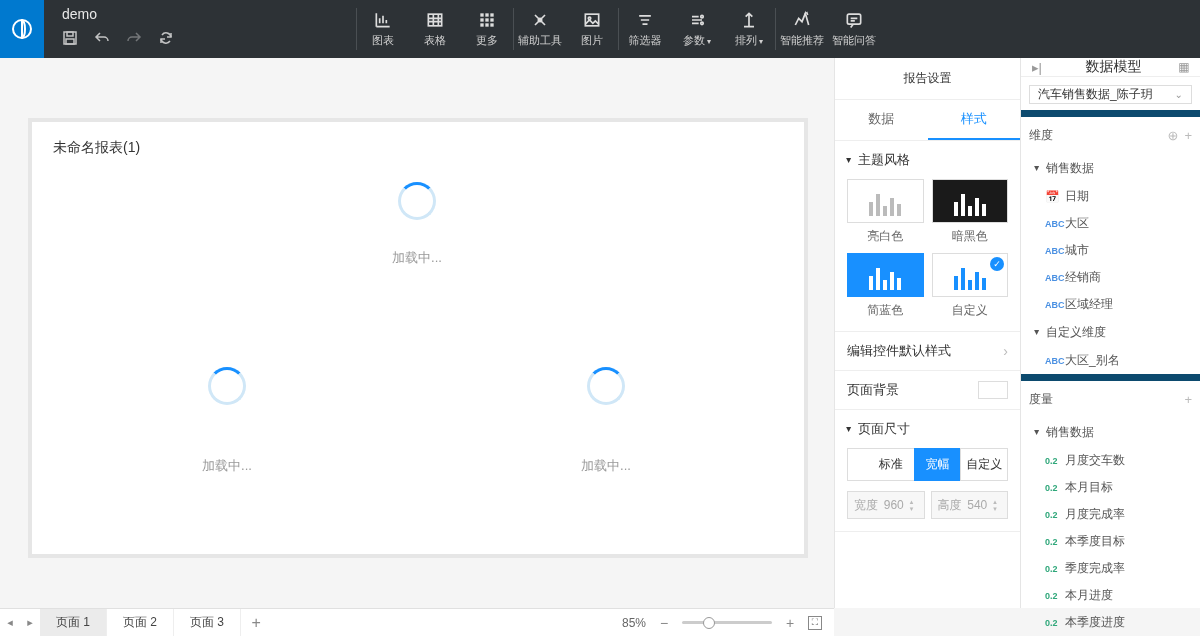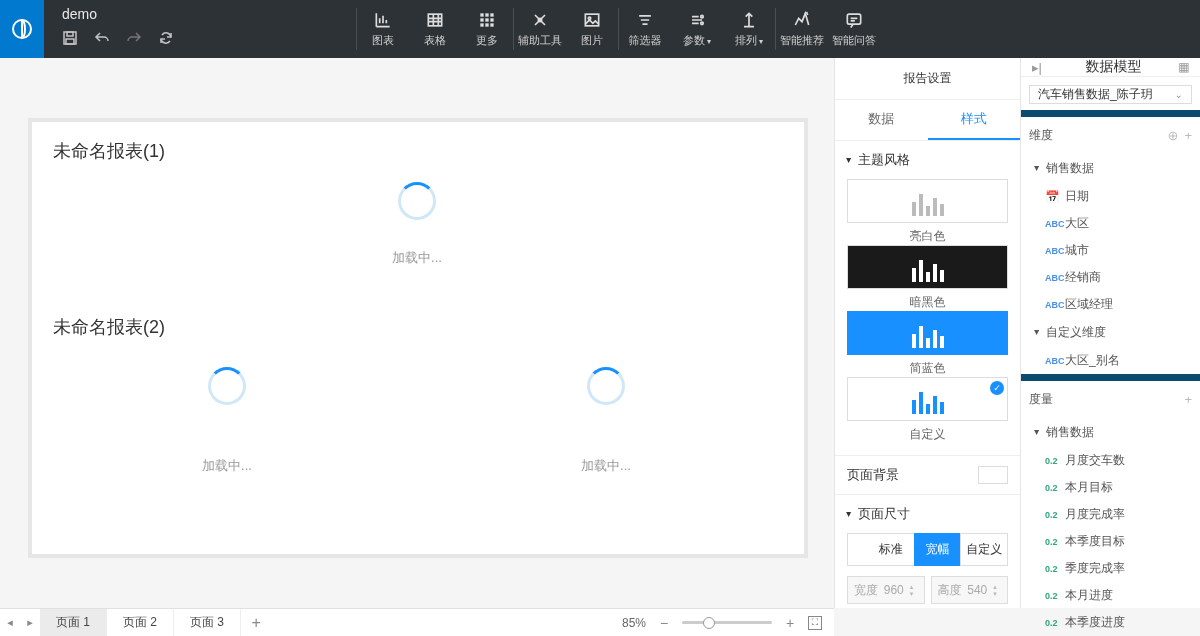--- a/index.html
+++ b/index.html
@@ -20,38 +20,38 @@
 .tb-spacer { flex: 1; }
 .tb-right { display: flex; }
 
 .main { position: absolute; top: 58px; bottom: 28px; left:0; right:0; display:flex; }
 .canvas-wrap { flex:1; position:relative; background:#f5f5f5; overflow:hidden; }
 .canvas-board { position:absolute; left:28px; top:60px; width:780px; height:440px; background:#fff; border:4px solid #e6e6e6; padding:6px; }
 .card { position:absolute; background:#fff; border:1px solid transparent; }
 .card1 { left:10px; top:8px; width:750px; height:160px; }
 .card2 { left:10px; top:184px; width:370px; height:210px; }
 .card3 { left:388px; top:184px; width:372px; height:210px; }
-.card-title { font-size:18px; color:#333; padding:8px 10px 0; }
+.card-title { font-size:14px; color:#333; padding:8px 10px 0; }
 .loader { position:absolute; left:50%; top:38%; transform:translate(-50%,-50%); width:38px; height:38px; border:3px solid #d0e7f7; border-top-color:#1890ff; border-radius:50%; }
 .loading-txt { position:absolute; left:0; right:0; text-align:center; color:#999; font-size:13px; }
 .card1 .loading-txt { bottom:22px; } .card1 .loader { top:44%; }
 .card2 .loading-txt, .card3 .loading-txt { bottom:40px; }
 
 .side-panel { width:186px; background:#fff; border-left:1px solid #e5e5e5; display:flex; flex-direction:column; }
 .sp-title { text-align:center; font-size:12px; padding:12px 0; border-bottom:1px solid #eee; }
 .sp-tabs { display:flex; border-bottom:1px solid #eee; }
 .sp-tab { flex:1; text-align:center; padding:10px 0; font-size:13px; cursor:pointer; color:#666; }
 .sp-tab.active { color:#1890ff; border-bottom:2px solid #1890ff; }
 .sp-body { flex:1; overflow:auto; }
 .sp-section { border-bottom:1px solid #eee; }
 .sect-hd { display:flex; align-items:center; padding:10px 12px; font-size:13px; color:#333; cursor:pointer; }
 .sect-hd .caret { font-size:10px; margin-right:6px; transform:rotate(90deg); display:inline-block; }
 .sect-hd .spacer { flex:1; }
 .sect-hd .arrow { color:#bbb; font-size:14px; }
-.theme-grid { display:grid; grid-template-columns:1fr; gap:0; padding:0 12px 12px; }
+.theme-grid { display:grid; grid-template-columns:1fr 1fr; gap:8px; padding:0 12px 12px; }
 .theme-cell { text-align:center; font-size:12px; color:#666; cursor:pointer; }
 .theme-prev { height:44px; border:1px solid #ddd; display:flex; align-items:flex-end; justify-content:center; gap:3px; padding:6px; margin-bottom:5px; position:relative; }
 .theme-prev.dark { background:#1a1a1a; }
 .theme-prev.blue { background:#1890ff; border-color:#1890ff; }
 .theme-prev .bar { width:4px; background:#bbb; }
 .theme-prev.dark .bar { background:#fff; }
 .theme-prev.blue .bar { background:#fff; }
 .theme-prev.custom .bar { background:#1890ff; }
 .check-badge { position:absolute; top:3px; right:3px; width:14px; height:14px; border-radius:50%; background:#1890ff; display:flex; align-items:center; justify-content:center; }
 .check-badge::after { content:"✓"; color:#fff; font-size:9px; }
@@ -237,21 +237,20 @@
 
 <div class="main">
   <div class="canvas-wrap">
     <div class="canvas-board">
       <div class="card card1">
         <div class="card-title">未命名报表(1)</div>
         <div class="loader"></div>
         <div class="loading-txt">加载中...</div>
       </div>
       <div class="card card2">
-        <div class="card-title">未命名报表(2)</div>
         <div class="loader"></div>
         <div class="loading-txt">加载中...</div>
       </div>
       <div class="card card3">
         <div class="loader"></div>
         <div class="loading-txt">加载中...</div>
       </div>
     </div>
   </div>
 
@@ -303,20 +302,27 @@
                 <span class="bar" style="height:14px"></span>
                 <span class="bar" style="height:22px"></span>
                 <span class="bar" style="height:10px"></span>
                 <span class="bar" style="height:18px"></span>
                 <span class="bar" style="height:12px"></span>
                 <div class="check-badge"></div>
               </div>
             <span>自定义</span>
           </div>
         </div>
+      </div>
+      <div class="sp-section">
+        <div class="sect-hd">
+            <span>编辑控件默认样式</span>
+            <span class="spacer"></span>
+            <span class="arrow">›</span>
+          </div>
       </div>
       <div class="sp-section">
         <div class="row-line">
           <span>页面背景</span>
             <span class="spacer"></span>
           <div class="color-swatch"></div>
         </div>
       </div>
       <div class="sp-section">
         <div class="sect-hd">

